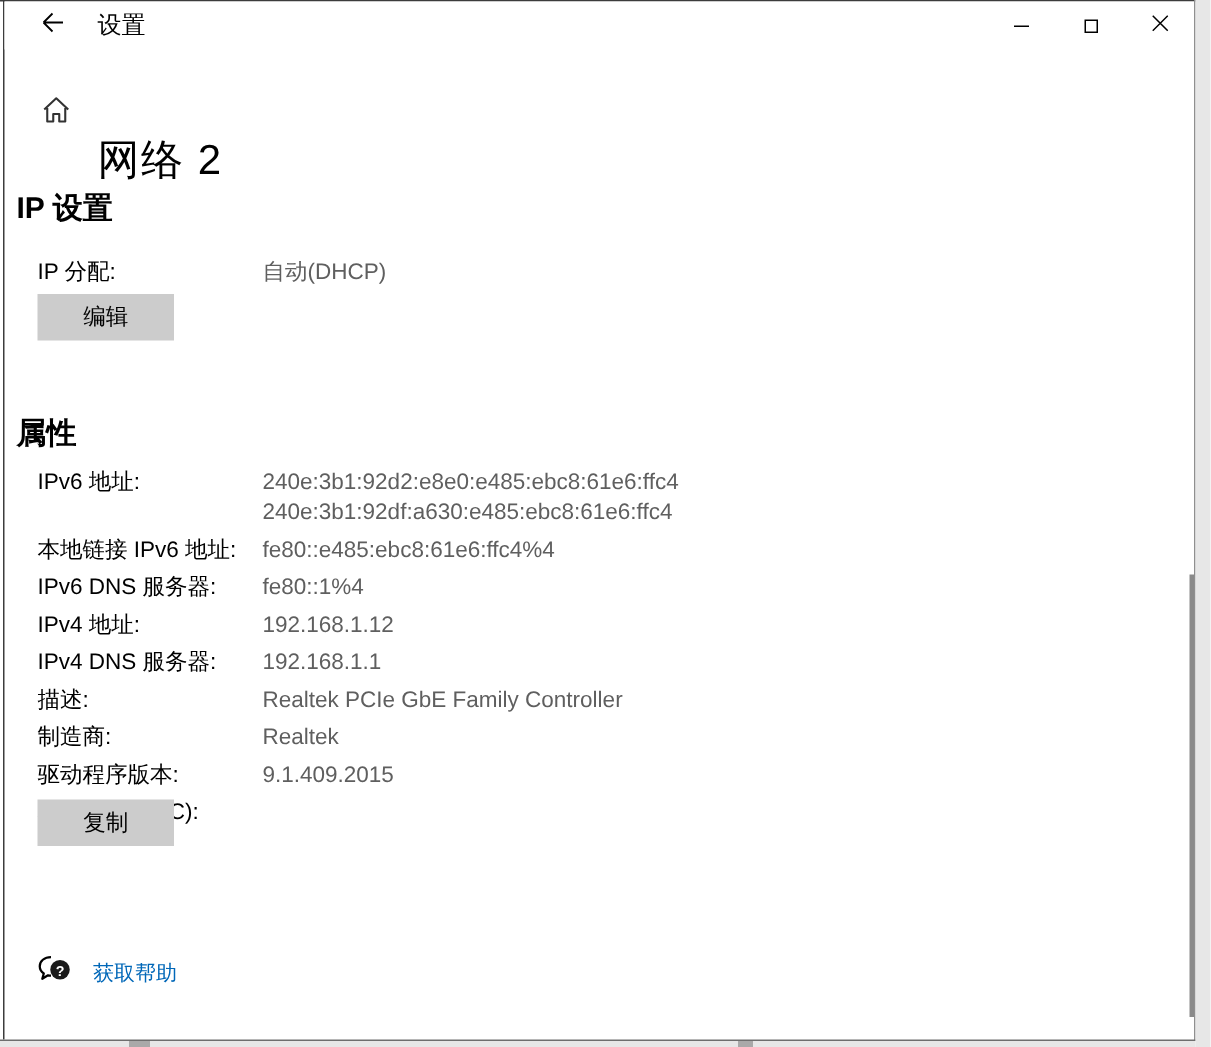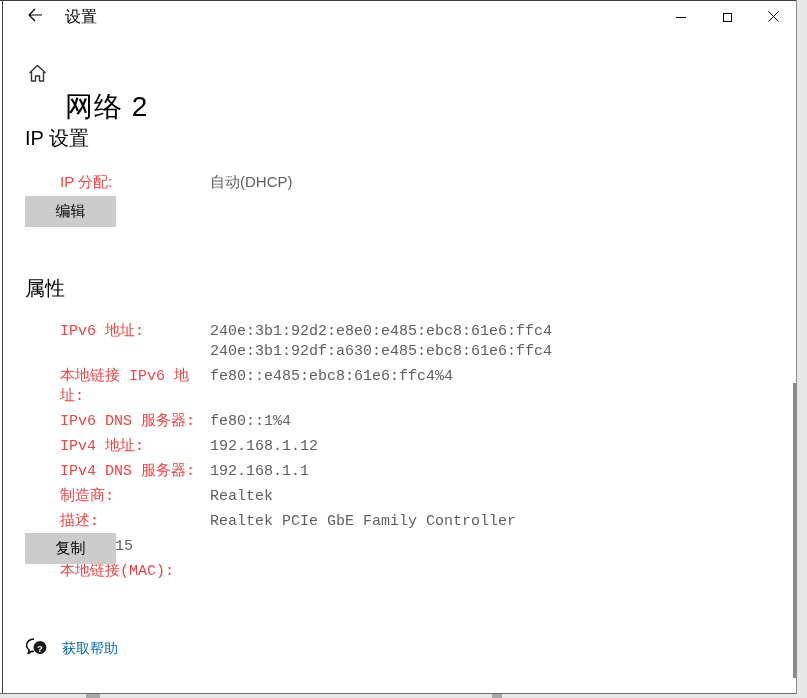--- a/index.html
+++ b/index.html
@@ -35,29 +35,29 @@
   .win-btn{width:46px;height:32px;display:flex;align-items:center;justify-content:center;}
   .min-glyph{width:10px;height:1px;background:#000;}
   .max-glyph{width:9px;height:9px;border:1px solid #000;}
 
   
   .page-header{position:absolute;left:3px;top:55px;width:760px;height:40px;}
   .home-icon{position:absolute;left:25px;top:9px;}
   .page-title{position:absolute;left:62px;top:0;font-size:28px;font-weight:400;color:#000;letter-spacing:1px;margin-top:33px;}
 
   
-  .section-heading{position:absolute;left:25px;font-size:20px;font-weight:400;color:#000;}
+  .section-heading{position:absolute;left:11px;font-size:20px;font-weight:700;color:#000;}
   #ip-heading{top:125px;}
   #props-heading{top:275px;}
 
   .rows{position:absolute;left:25px;width:720px;font-size:15px;}
   #ip-rows{top:172px;}
-  #props-rows{top:322px;font-family:Liberation Mono, monospace;}
+  #props-rows{top:312px;}
   .prop-row{display:flex;margin-bottom:5px;}
-  .prop-label{width:150px;flex:0 0 150px;line-height:20px;color:#ef4444;margin-left:35px;}
+  .prop-label{width:150px;flex:0 0 150px;line-height:20px;color:#000000;}
   .prop-values{line-height:20px;color:var(--value-color);}
   .prop-value{line-height:20px;}
 
   .std-button{
     position:absolute;left:25px;width:91px;height:31px;
     background:var(--btn-bg);border:none;
     font-family:inherit;font-size:15px;color:#000;
     display:flex;align-items:center;justify-content:center;cursor:pointer;
   }
   #edit-button{top:196px;}
@@ -156,32 +156,33 @@
         <div class="prop-value">192.168.1.12</div>
       </div>
     </div>
     <div class="prop-row">
       <div class="prop-label">IPv4 DNS 服务器:</div>
       <div class="prop-values">
         <div class="prop-value">192.168.1.1</div>
       </div>
     </div>
     <div class="prop-row">
+      <div class="prop-label">描述:</div>
+      <div class="prop-values">
+        <div class="prop-value">Realtek PCIe GbE Family Controller</div>
+      </div>
+    </div>
+    <div class="prop-row">
       <div class="prop-label">制造商:</div>
       <div class="prop-values">
         <div class="prop-value">Realtek</div>
       </div>
     </div>
     <div class="prop-row">
-      <div class="prop-label">描述:</div>
-      <div class="prop-values">
-        <div class="prop-value">Realtek PCIe GbE Family Controller</div>
-      </div>
-    </div>
-    <div class="prop-row">
+      <div class="prop-label">驱动程序版本:</div>
       <div class="prop-values">
         <div class="prop-value">9.1.409.2015</div>
       </div>
     </div>
     <div class="prop-row">
       <div class="prop-label">本地链接(MAC):</div>
     </div>
   </div>
 <button class="std-button" id="copy-button">复制</button>
 

